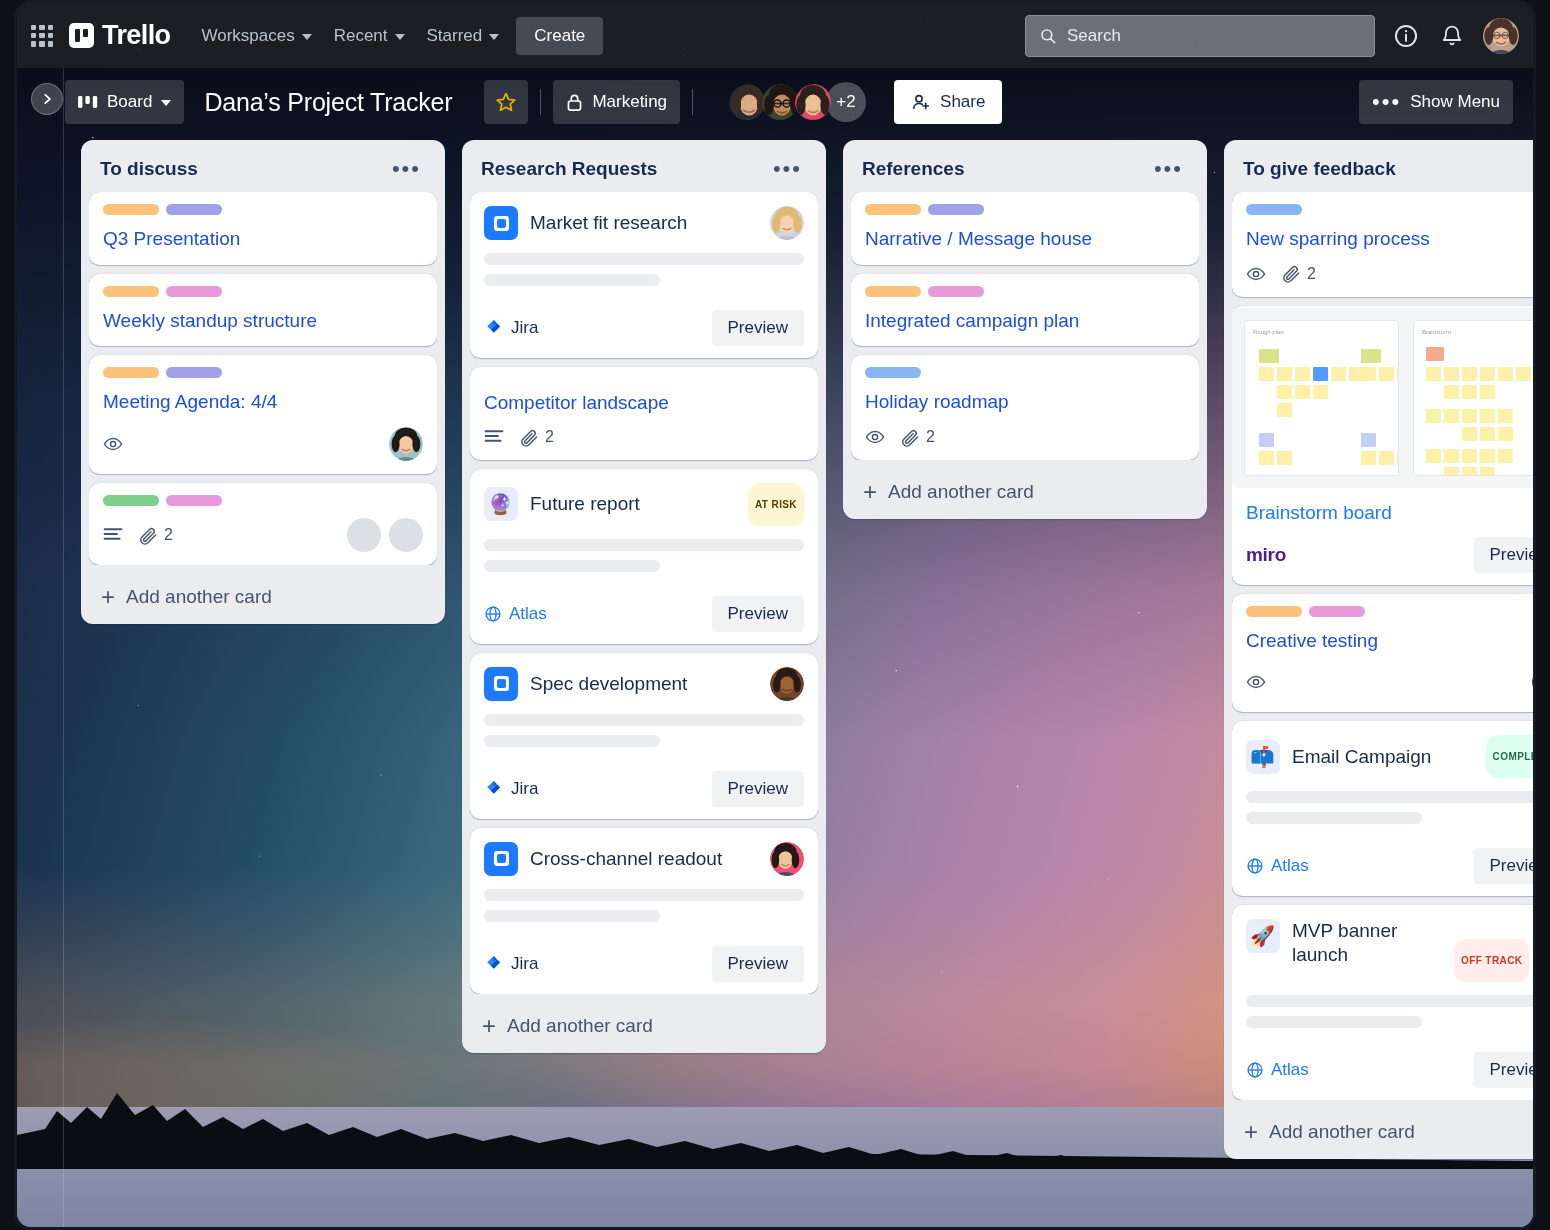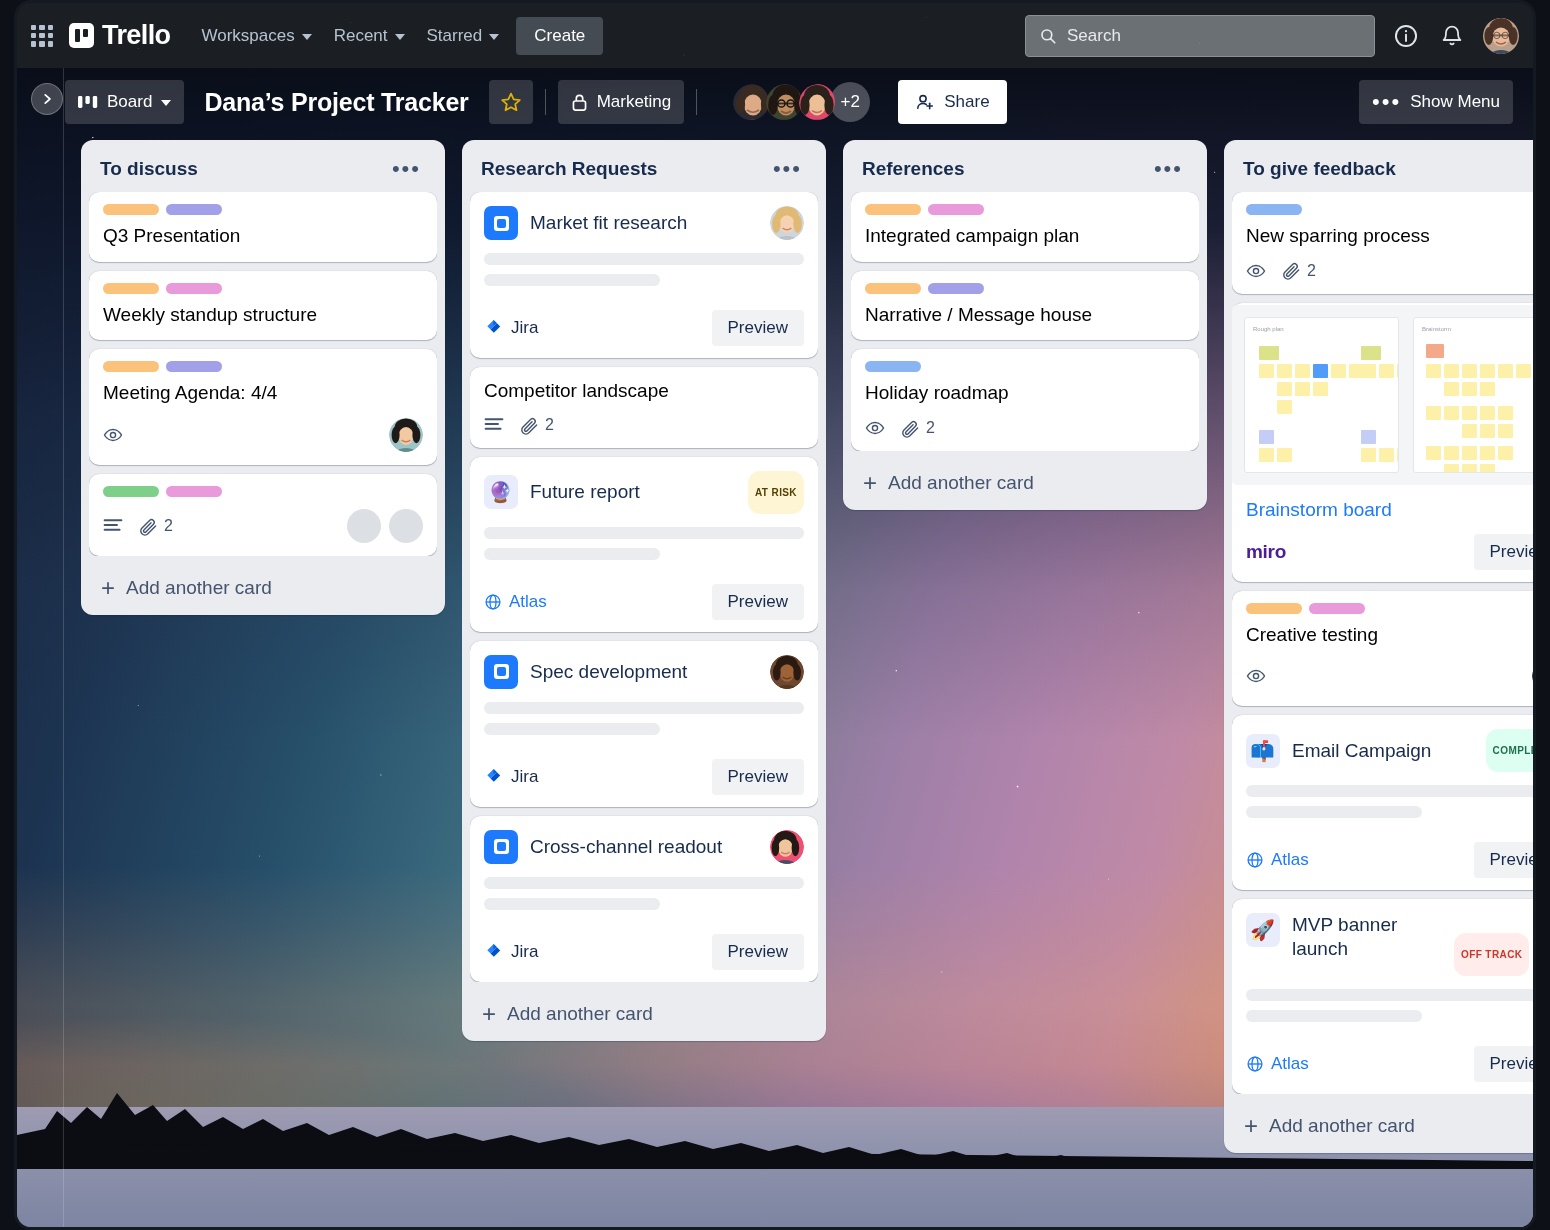--- a/index.html
+++ b/index.html
@@ -154,21 +154,21 @@
     background:rgba(255,255,255,.16); }
 
   
   #board-header {
     position:absolute; left:0; right:0; top:0; height:68px;
     display:flex; align-items:center; padding:0 20px 0 48px; gap:12px; z-index:20;
   }
   .hdr-pill { background:rgba(255,255,255,.16); border-radius:4px; color:#fff;
     height:44px; display:flex; align-items:center; gap:9px; padding:0 13px;
     font-size:17px; cursor:pointer; backdrop-filter:blur(2px);}
-  #board-title { color:#fff; font-size:25px; font-weight:bold; margin:0 8px 0 8px; letter-spacing:-.2px; }
+  #board-title { color:#fff; font-size:25px; font-weight:normal; margin:0 20px 0 8px; letter-spacing:-.2px; }
   #star-btn { width:44px; height:44px; justify-content:center; padding:0; }
   #hdr-sep { width:1px; height:26px; background:rgba(255,255,255,.28); }
   #member-group { display:flex; align-items:center; margin-left:22px; }
   #member-group .av { width:40px; height:40px; border-radius:50%; margin-left:-7px;
     border:2px solid transparent; overflow:hidden; position:relative; cursor:pointer; }
   #member-group .av:first-child{ margin-left:0; }
   #more-members { width:40px;height:40px;border-radius:50%; background:rgba(255,255,255,.26);
     color:#fff; font-size:17px; display:flex;align-items:center;justify-content:center;
     margin-left:-7px; cursor:pointer;}
   #share-btn { background:#fff; color:#172b4d; height:44px; border-radius:4px;
@@ -197,21 +197,21 @@
     cursor:pointer; padding:4px 6px; border-radius:4px; }
   .cards { display:flex; flex-direction:column; gap:9px; overflow:hidden; }
 
   .card {
     background:#fff; border-radius:10px; padding:12px 14px 13px 14px;
     box-shadow:0 1px 1px rgba(9,30,66,.25), 0 0 1px rgba(9,30,66,.31);
     cursor:pointer;
   }
   .labels { display:flex; gap:7px; margin-bottom:9px; }
   .label { width:56px; height:11px; border-radius:6px; }
-  .card-title { font-size:19px; color:#000000; line-height:1.3; }
+  .card-title { font-size:19px; color:#1d4ed8; line-height:1.3;margin-top:12px; }
   .badges { display:flex; align-items:center; gap:16px; margin-top:12px; }
   .badge { display:flex; align-items:center; gap:6px; color:#44546f; font-size:16px; }
   .card-avatars { margin-left:auto; display:flex; align-items:center; gap:8px; }
   .card-av { width:34px; height:34px; border-radius:50%; overflow:hidden; position:relative; }
   .card-av.blank { background:#dcdfe4; }
 
   
   .smart-card { background:#fff; border-radius:10px; padding:14px 14px 12px 14px;
     box-shadow:0 1px 1px rgba(9,30,66,.25), 0 0 1px rgba(9,30,66,.31); cursor:pointer; }
   .smart-head { display:flex; align-items:center; gap:12px; }
@@ -725,31 +725,31 @@
       <div class="list">
         <div class="list-header">
           <div class="list-title">References</div>
           <div class="list-menu">•••</div>
         </div>
         <div class="cards">
 
           <div class="card">
             <div class="labels">
               <span class="label" style="background:#fbc27c"></span>
-              <span class="label" style="background:#e89ada"></span>
-            </div>
-            <div class="card-title">Integrated campaign plan</div>
+              <span class="label" style="background:#a2a0e8"></span>
+            </div>
+            <div class="card-title">Narrative / Message house</div>
           </div>
 
           <div class="card">
             <div class="labels">
               <span class="label" style="background:#fbc27c"></span>
-              <span class="label" style="background:#a2a0e8"></span>
-            </div>
-            <div class="card-title">Narrative / Message house</div>
+              <span class="label" style="background:#e89ada"></span>
+            </div>
+            <div class="card-title">Integrated campaign plan</div>
           </div>
 
           <div class="card">
             <div class="labels">
               <span class="label" style="background:#8ab4f2"></span>
             </div>
             <div class="card-title">Holiday roadmap</div>
             <div class="badges">
               <span class="badge">
                 <svg width="20" height="20" viewBox="0 0 24 24" fill="none" stroke="#44546f" stroke-width="1.7">

